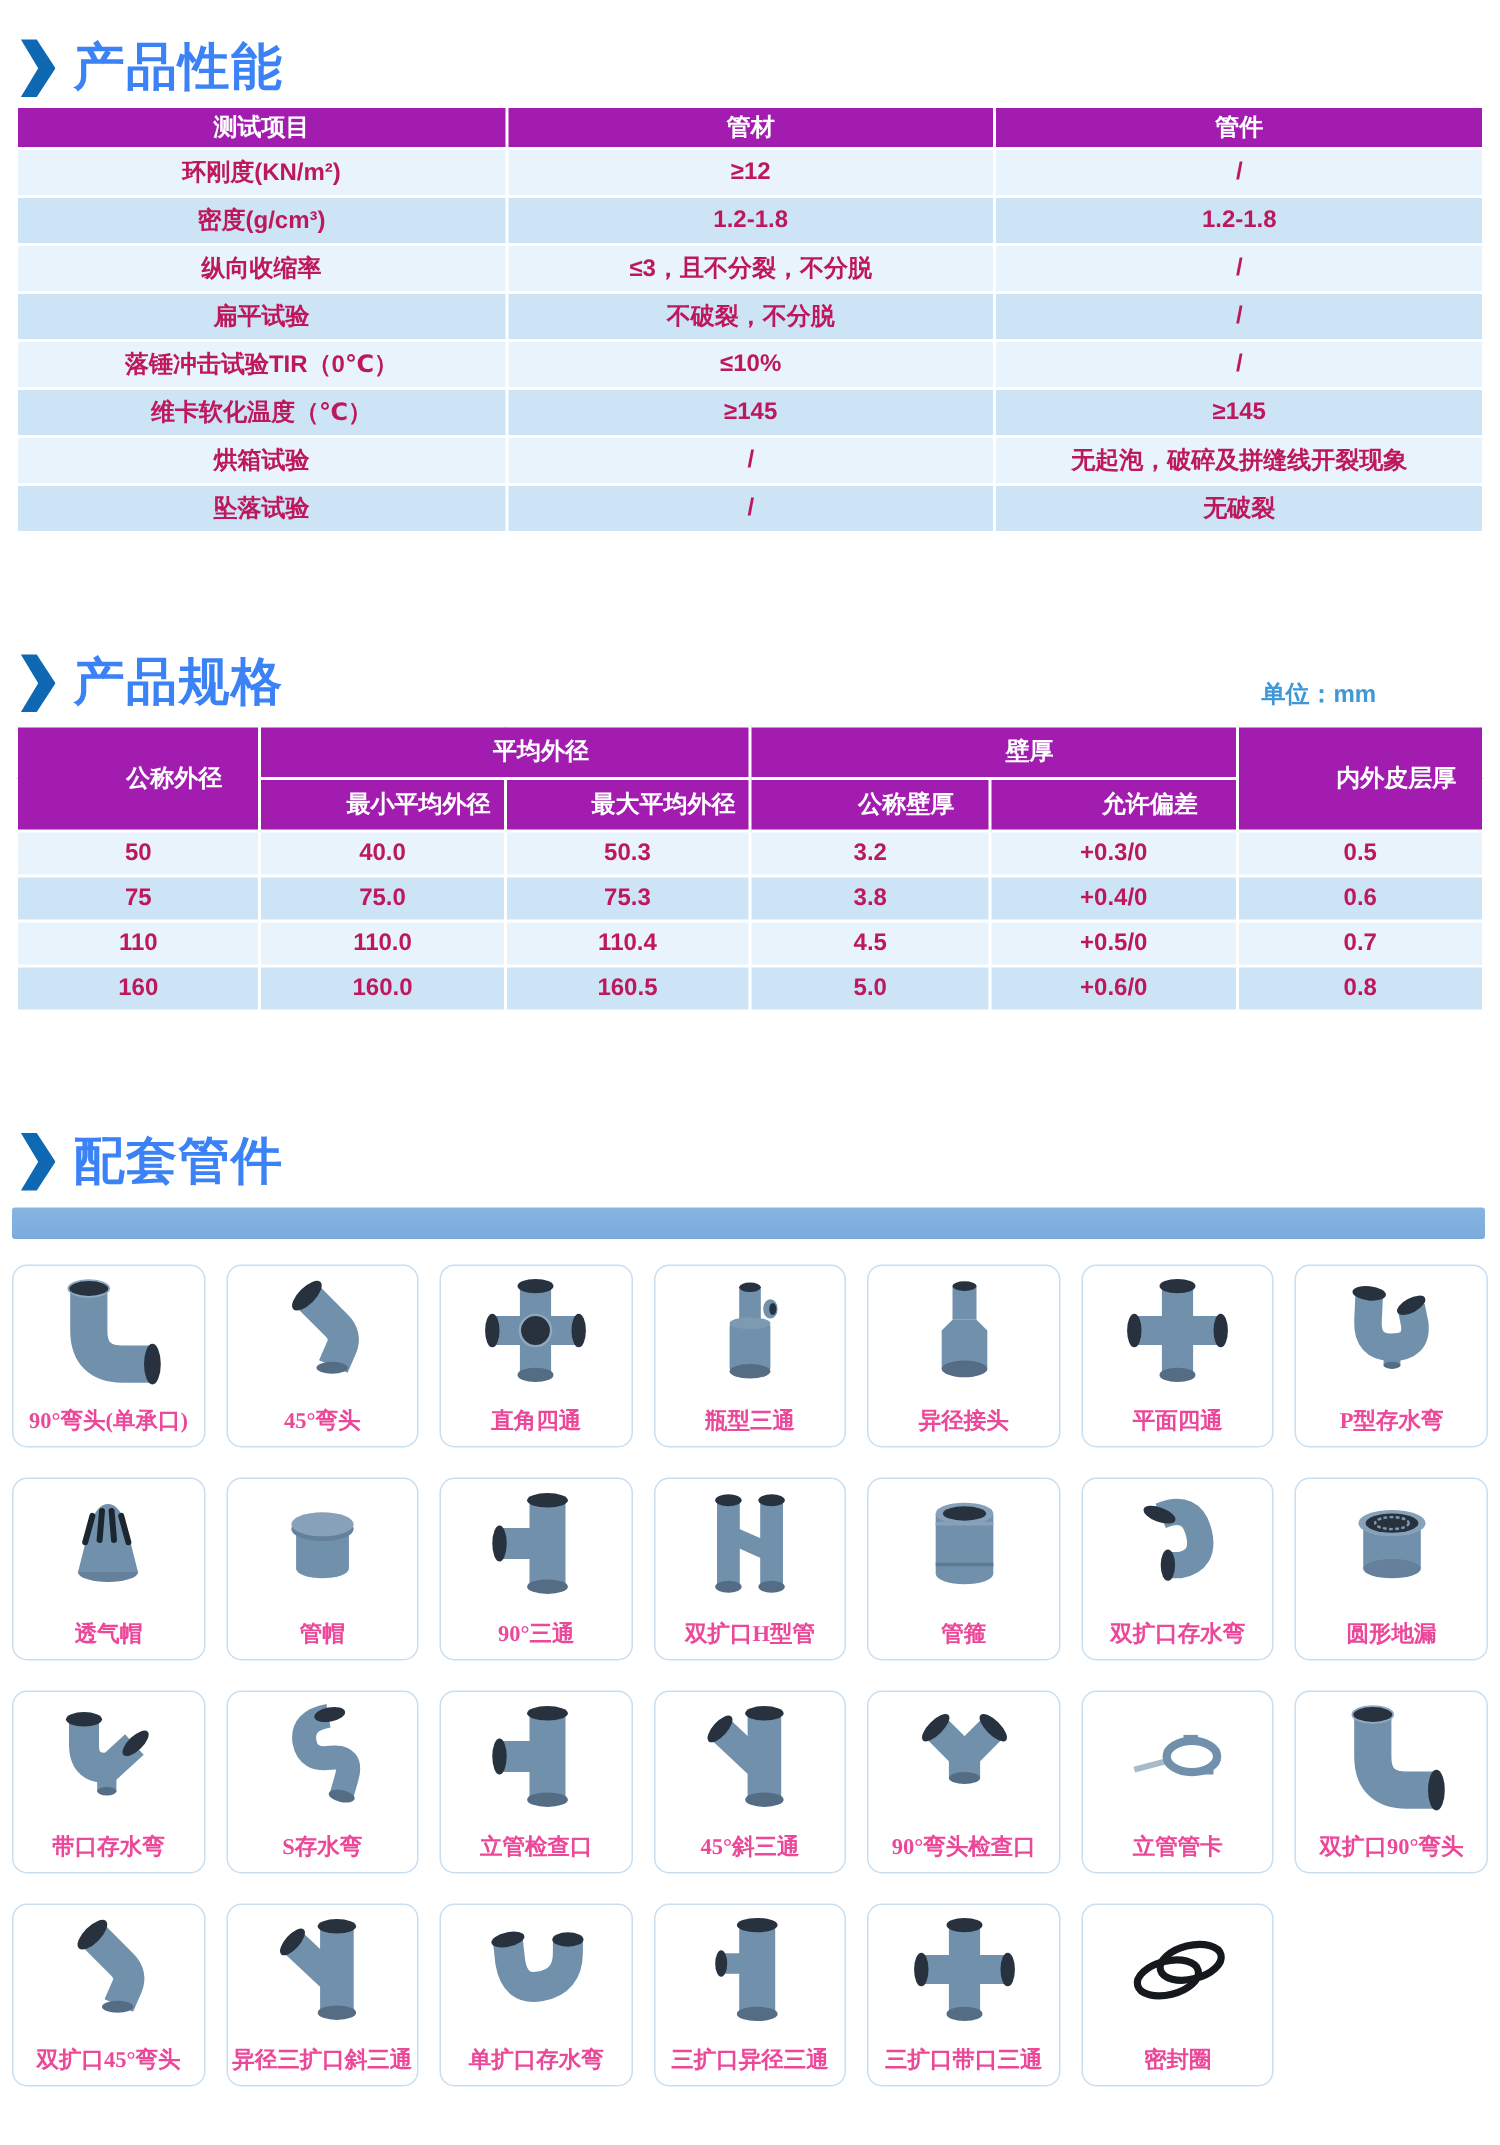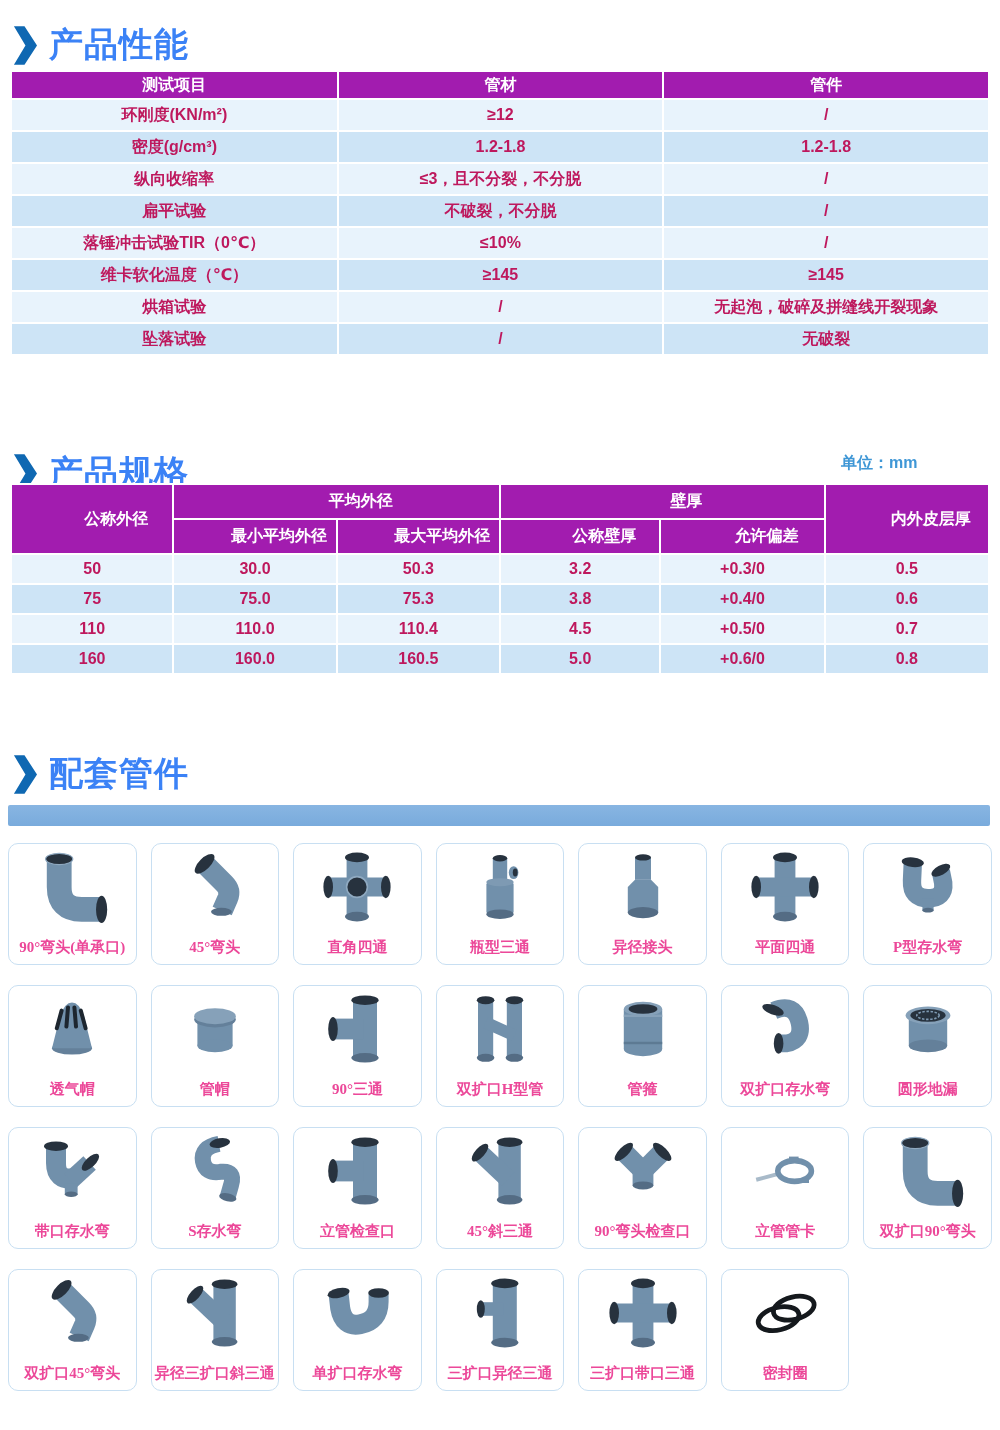--- a/index.html
+++ b/index.html
@@ -8,21 +8,21 @@
     font-family:"Liberation Sans","DejaVu Sans",sans-serif;
     overflow:hidden;
   }
   
   .sec-title{
     position:absolute;left:12px;display:flex;align-items:center;gap:12px;
     color:#3b82f6;font-size:34px;font-weight:800;letter-spacing:1px;
   }
   .chev{width:25px;height:39px;flex:0 0 auto;}
   #title-performance{top:22px;}
-  #title-spec{top:432px;margin-top:18px;}
+  #title-spec{top:432px;}
   #title-fittings{top:751px;}
   .unit-label{
     position:absolute;left:841px;top:453px;color:#3f97d6;
     font-size:16px;font-weight:bold;
   }
   
   .data-table{
     position:absolute;left:10px;width:980px;border-collapse:collapse;
     table-layout:fixed;
   }
@@ -314,21 +314,21 @@
     <tr>
       <th>最小平均外径</th>
       <th>最大平均外径</th>
       <th>公称壁厚</th>
       <th>允许偏差</th>
     </tr>
   </thead>
   <tbody>
       <tr>
         <td>50</td>
-        <td>30.0</td>
+        <td>40.0</td>
         <td>50.3</td>
         <td>3.2</td>
         <td>+0.3/0</td>
         <td>0.5</td>
       </tr>
       <tr>
         <td>75</td>
         <td>75.0</td>
         <td>75.3</td>
         <td>3.8</td>

